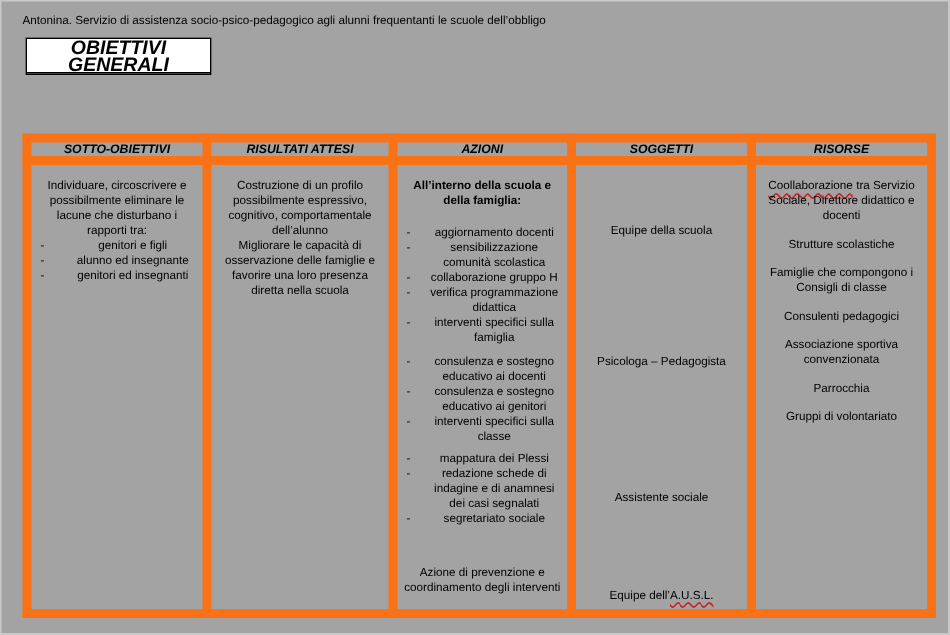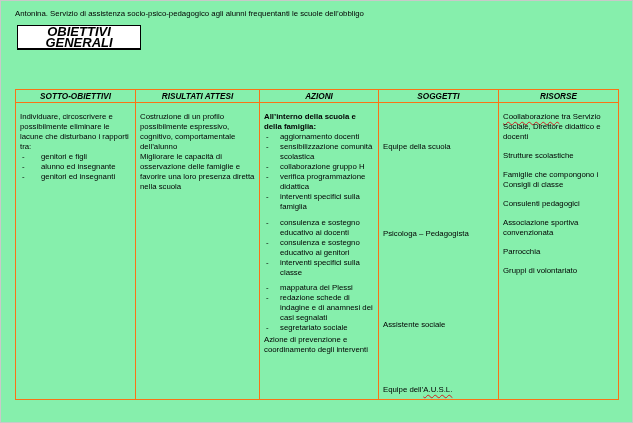--- a/index.html
+++ b/index.html
@@ -7,21 +7,21 @@
   body {
     width: 633px; height: 423px;
     font-family: "Liberation Sans", sans-serif;
     color: #000000;
     position: relative;
     overflow: hidden;
   }
   .page {
     position: absolute; left: 0; top: 0;
     width: 633px; height: 423px;
-    background: #86efac;
+    background: #a3a3a3;
     border: 1px solid #c9c9c9;
   }
   .doc-title {
     position: absolute; left: 14px; top: 8px;
     font-size: 7.8px; line-height: 10px;
     white-space: nowrap;
   }
   
   .obj-box {
     position: absolute; left: 16px; top: 24px;
@@ -40,50 +40,50 @@
     font-size: 7.8px; line-height: 10px;
   }
   
   table.main {
     position: absolute; left: 14px; top: 88px;
     width: 603px;
     border-collapse: collapse;
     table-layout: fixed;
   }
   table.main th, table.main td {
-    border: 1px solid #f97316;
+    border: 6px solid #f97316;
   }
   table.main th {
     font-size: 8.2px; font-weight: bold; font-style: italic;
     height: 13px; text-align: center; vertical-align: middle;
     padding: 0;
   }
   table.main td {
     vertical-align: top;
     height: 296px;
     padding: 9px 4px 4px 4px;
-    font-size: 7.8px; line-height: 10px;
+    font-size: 7.8px; line-height: 10px; text-align: center;
   }
   .para { margin: 0; }
   .dash-list { margin: 0; }
   .dash-item {
     position: relative;
     padding-left: 21px;
   }
   .dash-item::before {
     content: "-";
     position: absolute; left: 2px; top: 0;
   }
   .dash-list.tight .dash-item { padding-left: 16px; }
   .bold-intro { font-weight: bold; }
   
-  .mt-g1 { }
+  .mt-g1 { margin-top: 11px; }
   .mt-g2 { margin-top: 6px; }
   .mt-g3 { margin-top: 5px; }
-  .mt-closing { margin-top: 2px; }
+  .mt-closing { margin-top: 26px; }
   .mt-para2 { margin-top: 0; }
   .sg-1 { margin-top: 30px; }
   .sg-2 { margin-top: 77px; }
   .sg-3 { margin-top: 81px; }
   .sg-4 { margin-top: 55px; }
   .rs-item { margin-top: 9px; }
   .misspelled {
     color: #000;
     text-decoration: underline;
     text-decoration-style: wavy;

